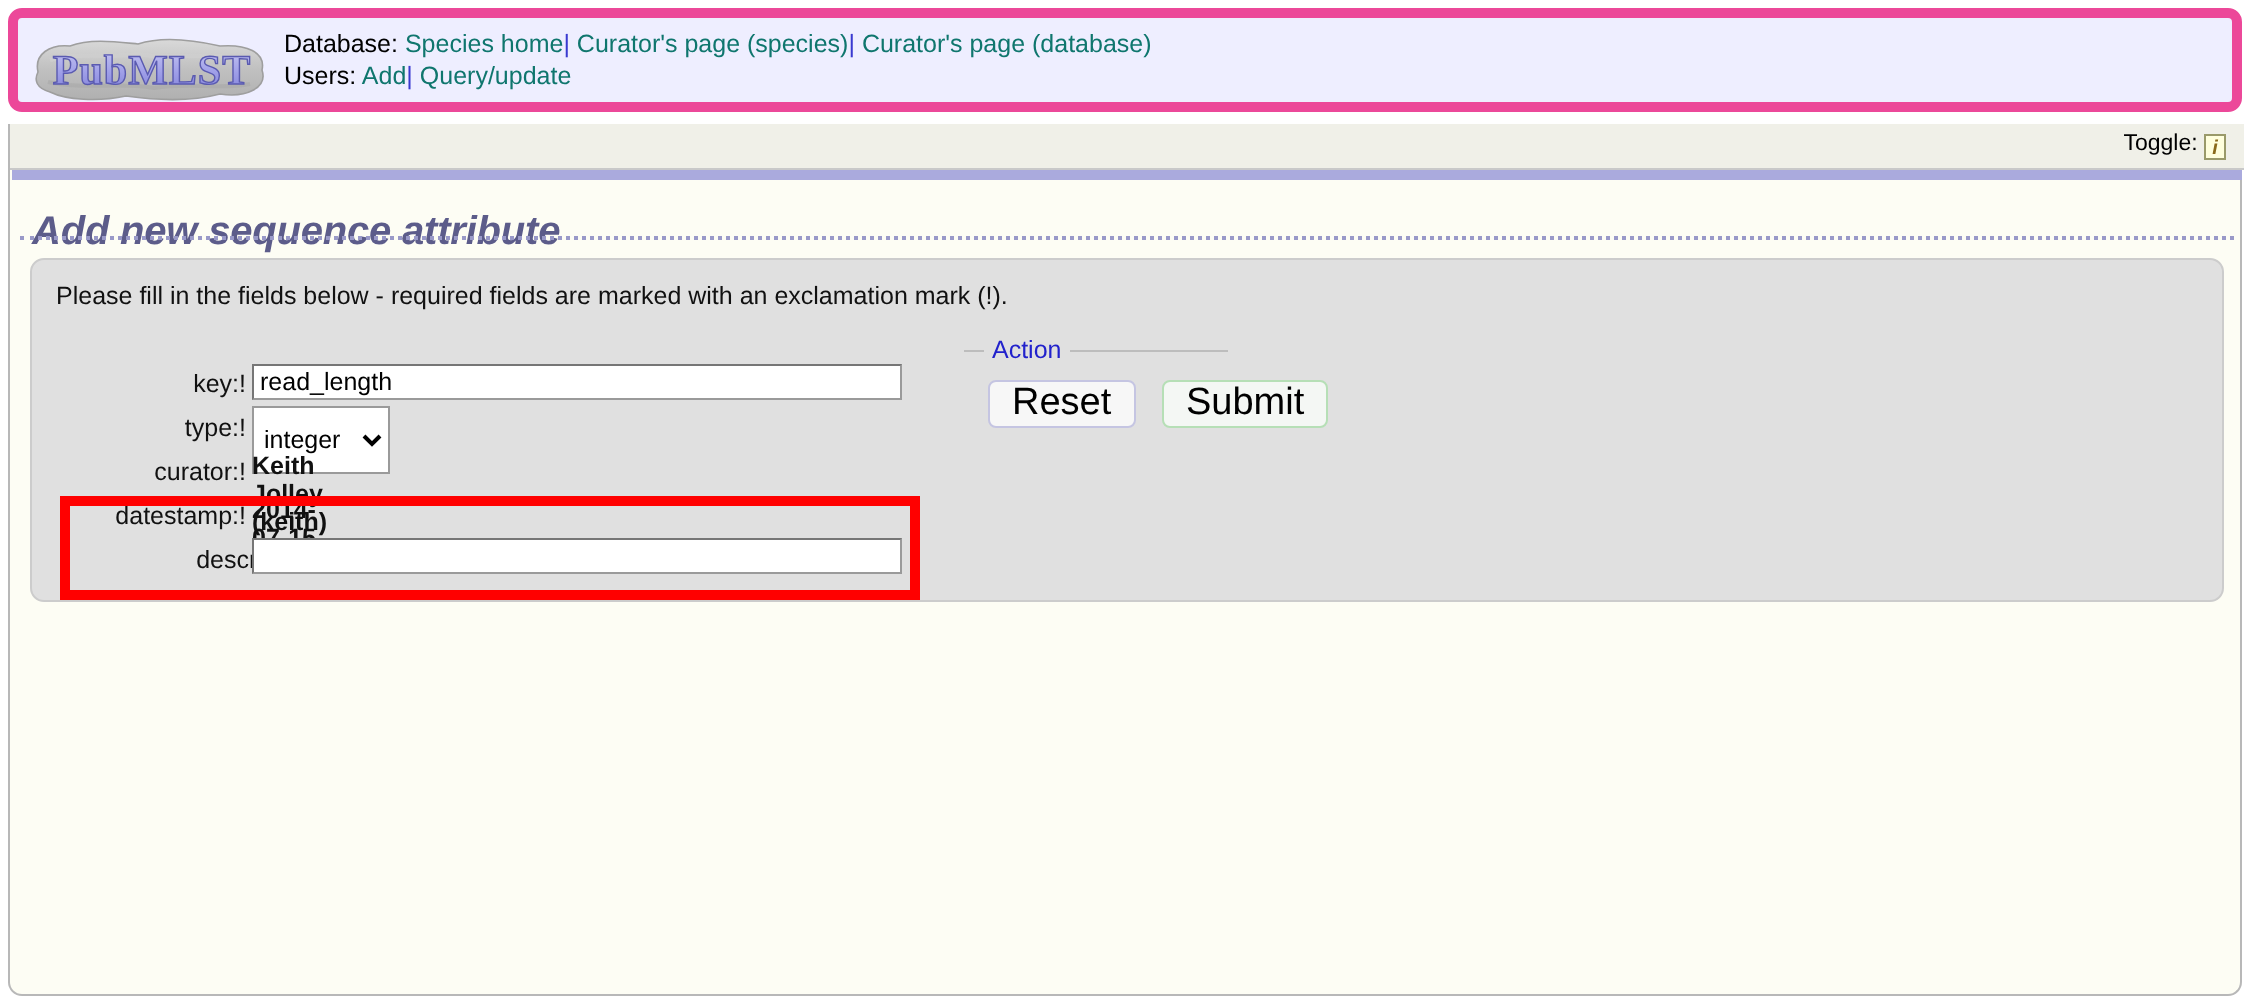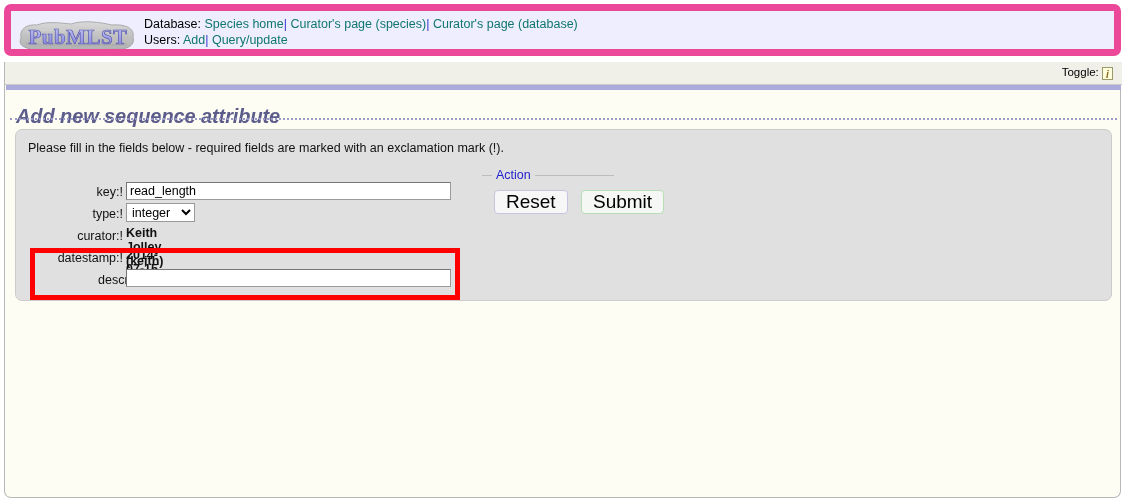--- a/index.html
+++ b/index.html
@@ -17,21 +17,21 @@
   }
 
   
   #header-bar {
     position: absolute;
     left: 4px;
     top: 4px;
     width: 1117px;
     height: 52px;
     background: #eeeeff;
-    border: 7px solid #ec4899;
+    border: 5px solid #ec4899;
     border-radius: 7px;
     box-sizing: border-box;
     overflow: hidden;
   }
   #logo {
     position: absolute;
     left: 6px;
     top: 7px;
     width: 122px;
     height: 38px;
@@ -227,21 +227,21 @@
     height: 18px;
     box-sizing: border-box;
     outline: none;
   }
   select.sel {
     font-family: "Liberation Sans", sans-serif;
     font-size: 12.5px;
     color: #000;
     background: #ffffff;
     border: 1px solid #9a9a9a;
-    height: 19px;
+    height: 34px;
     padding: 0 1px;
     margin: 0;
     box-sizing: border-box;
   }
 
   
   #lbl-key   { left: 0; top: 52px;  width: 107px; }
   #lbl-type  { left: 0; top: 74px;  width: 107px; }
   #lbl-cur   { left: 0; top: 96px;  width: 107px; }
   #lbl-date  { left: 0; top: 118px; width: 107px; }

